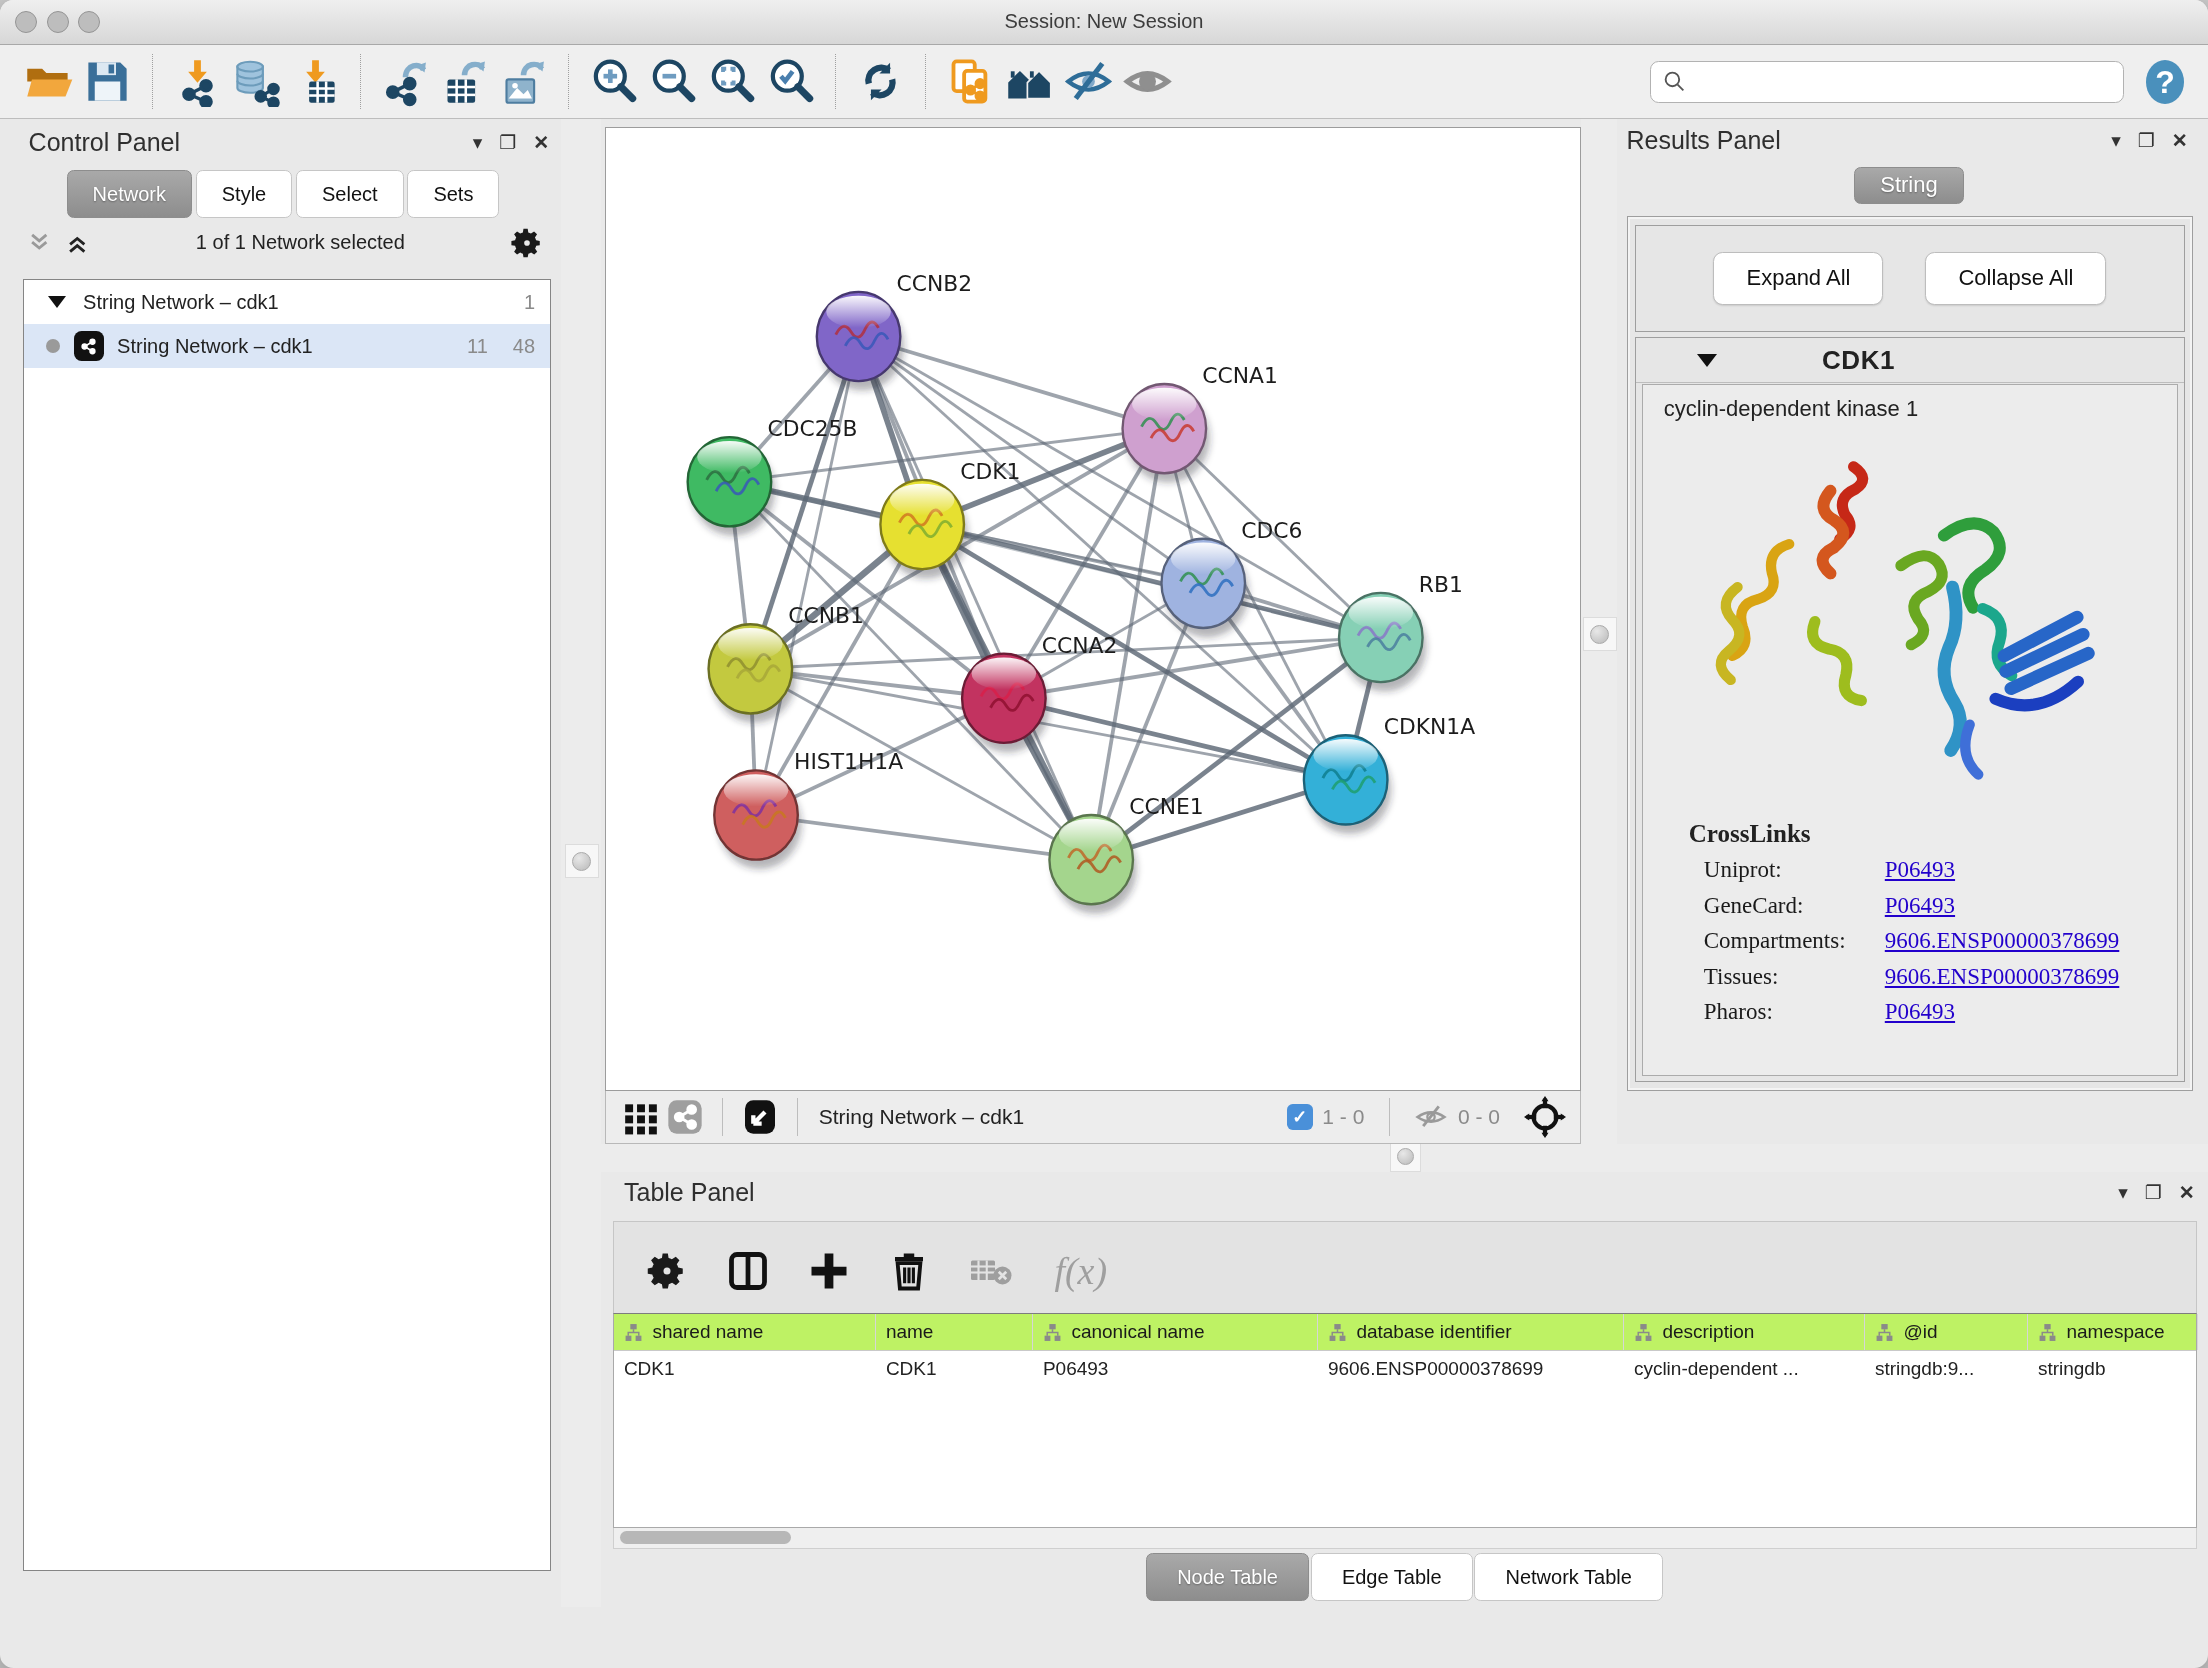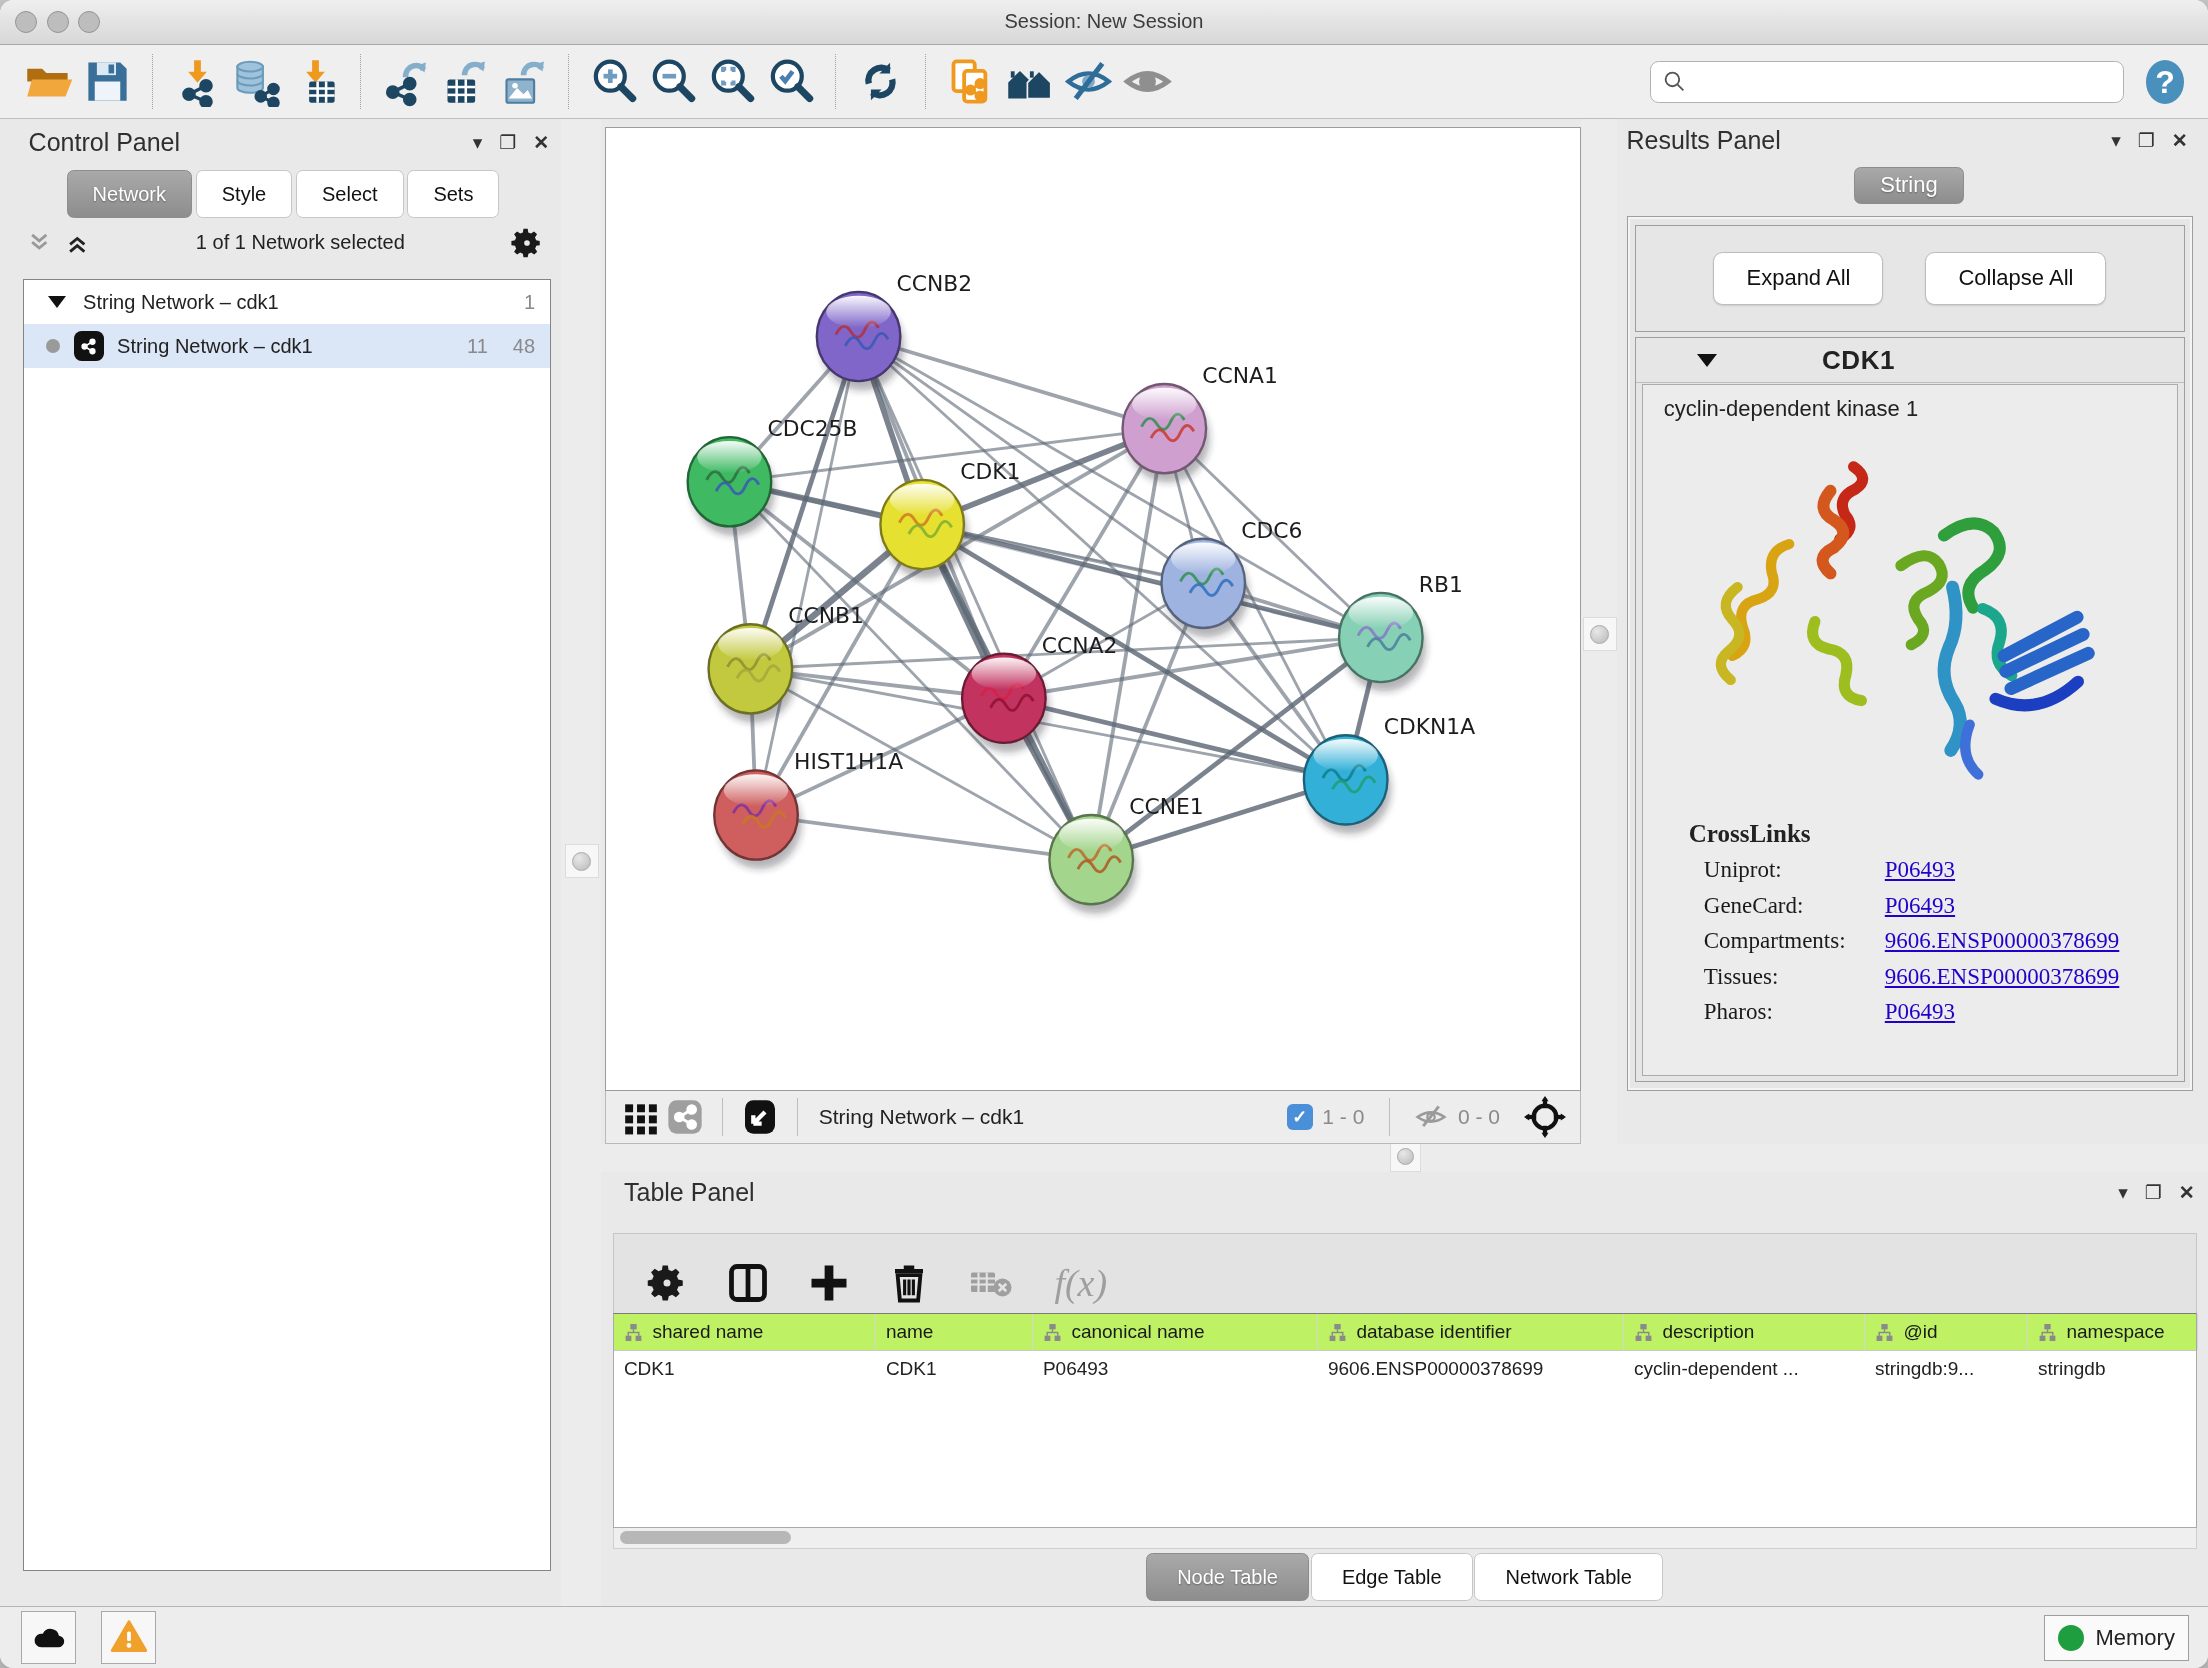--- a/index.html
+++ b/index.html
@@ -92,21 +92,21 @@
   #rp-desc{font-size:22px;margin:11.4px 0 0 21px;}
   #protein-img{display:block;margin:13.3px auto 0 auto;}
   #crosslinks{font-family:"Liberation Serif",serif;margin:13.3px 0 0 46px;}
   #cl-title{font-weight:bold;font-size:25px;margin-bottom:9.5px;}
   .cl-row{display:flex;font-size:23px;margin:9.5px 0 9.5px 15px;}
   .cl-label{width:181px;color:#1a1a1a;}
   .cl-link{text-decoration:underline;}
   
   #table-panel{position:absolute;left:601px;top:1172px;right:0;bottom:61px;}
   #tp-header{padding:0 13.3px 0 23px;}
-  #tp-toolbar{position:absolute;left:12.4px;right:11.4px;top:61px;height:100px;background:#e3e3e3;
+  #tp-toolbar{position:absolute;left:12.4px;right:11.4px;top:49px;height:100px;background:#e3e3e3;
     border:1px solid #c6c6c6;display:flex;align-items:center;gap:38px;padding-left:32px;box-sizing:border-box;}
   .tpbtn{display:flex;align-items:center;justify-content:center;height:53px;}
   #tp-table{position:absolute;left:12.4px;right:11.4px;top:141px;height:215px;background:#fff;
     border:1px solid #a9a9a9;border-top:1.9px solid #7d7d7d;box-sizing:border-box;}
   .trow{display:flex;height:36px;align-items:stretch;}
   .trow.head{background:#bef264;border-bottom:1px solid #c9c9c9;}
   .tcell{display:flex;align-items:center;padding:0 9.5px;font-size:19px;overflow:hidden;
     white-space:nowrap;box-sizing:border-box;flex:0 0 auto;}
   .trow.head .tcell{border-right:1px solid #d6d6d6;color:#1a1a1a;}
   .tcell svg{width:19px;height:19px;margin-right:9.5px;flex:0 0 auto;}
@@ -815,33 +815,15 @@
     <div id="tp-hscroll">
       <div id="tp-thumb"></div>
     </div>
     <div id="tp-tabs">
         <div class="tab sel" style="padding: 0px 30px;">Node Table</div>
         <div class="tab" style="padding: 0px 30px;">Edge Table</div>
         <div class="tab" style="padding: 0px 30px;">Network Table</div>
       </div>
   </div>
 
-  <div id="statusbar">
-    <div class="sbtn" style="left:21px">
-      <svg width="38" height="38" viewBox="0 0 24 24">
-          <path d="M7.2 18.5a4.3 4.3 0 1 1 .9-8.5 5.4 5.4 0 0 1 10.2 1.2 3.6 3.6 0 0 1-.8 7.3z" fill="#111"></path>
-        </svg>
-    </div>
-    <div class="sbtn" style="left:101px">
-      <svg width="38" height="38" viewBox="0 0 24 24">
-          <path d="M12 2.5 22.5 20.5h-21z" fill="#efa12c" stroke="#efa12c" stroke-width="2" stroke-linejoin="round"></path>
-          <rect x="10.8" y="8.5" width="2.4" height="6" rx="1" fill="#fff"></rect>
-          <circle cx="12" cy="17.3" r="1.5" fill="#fff"></circle>
-        </svg>
-    </div>
-    <div id="memory-btn">
-      <span id="memory-dot" style="background: rgb(30, 158, 62);"></span>
-      <span>Memory</span>
-    </div>
-  </div>
 
 </div>
 
 
 </body></html>

